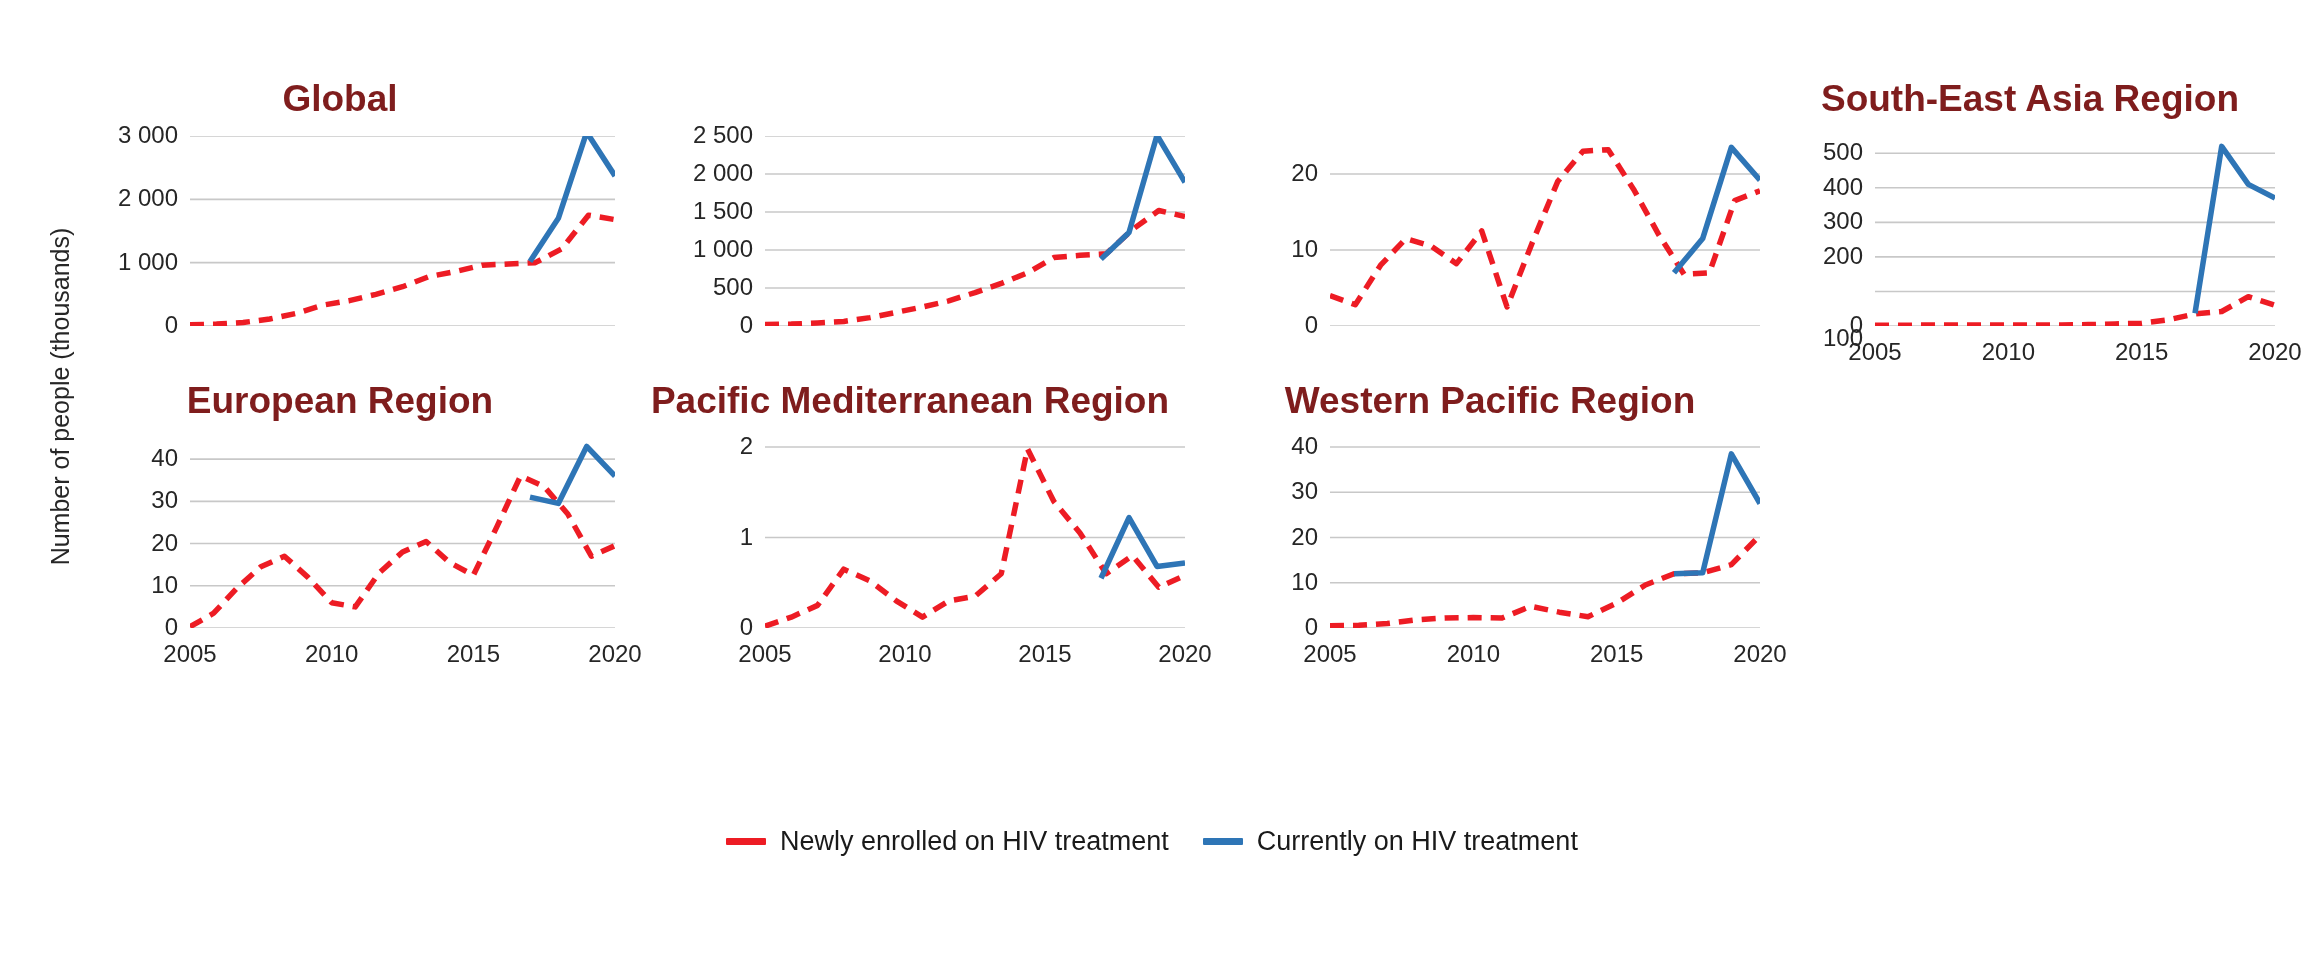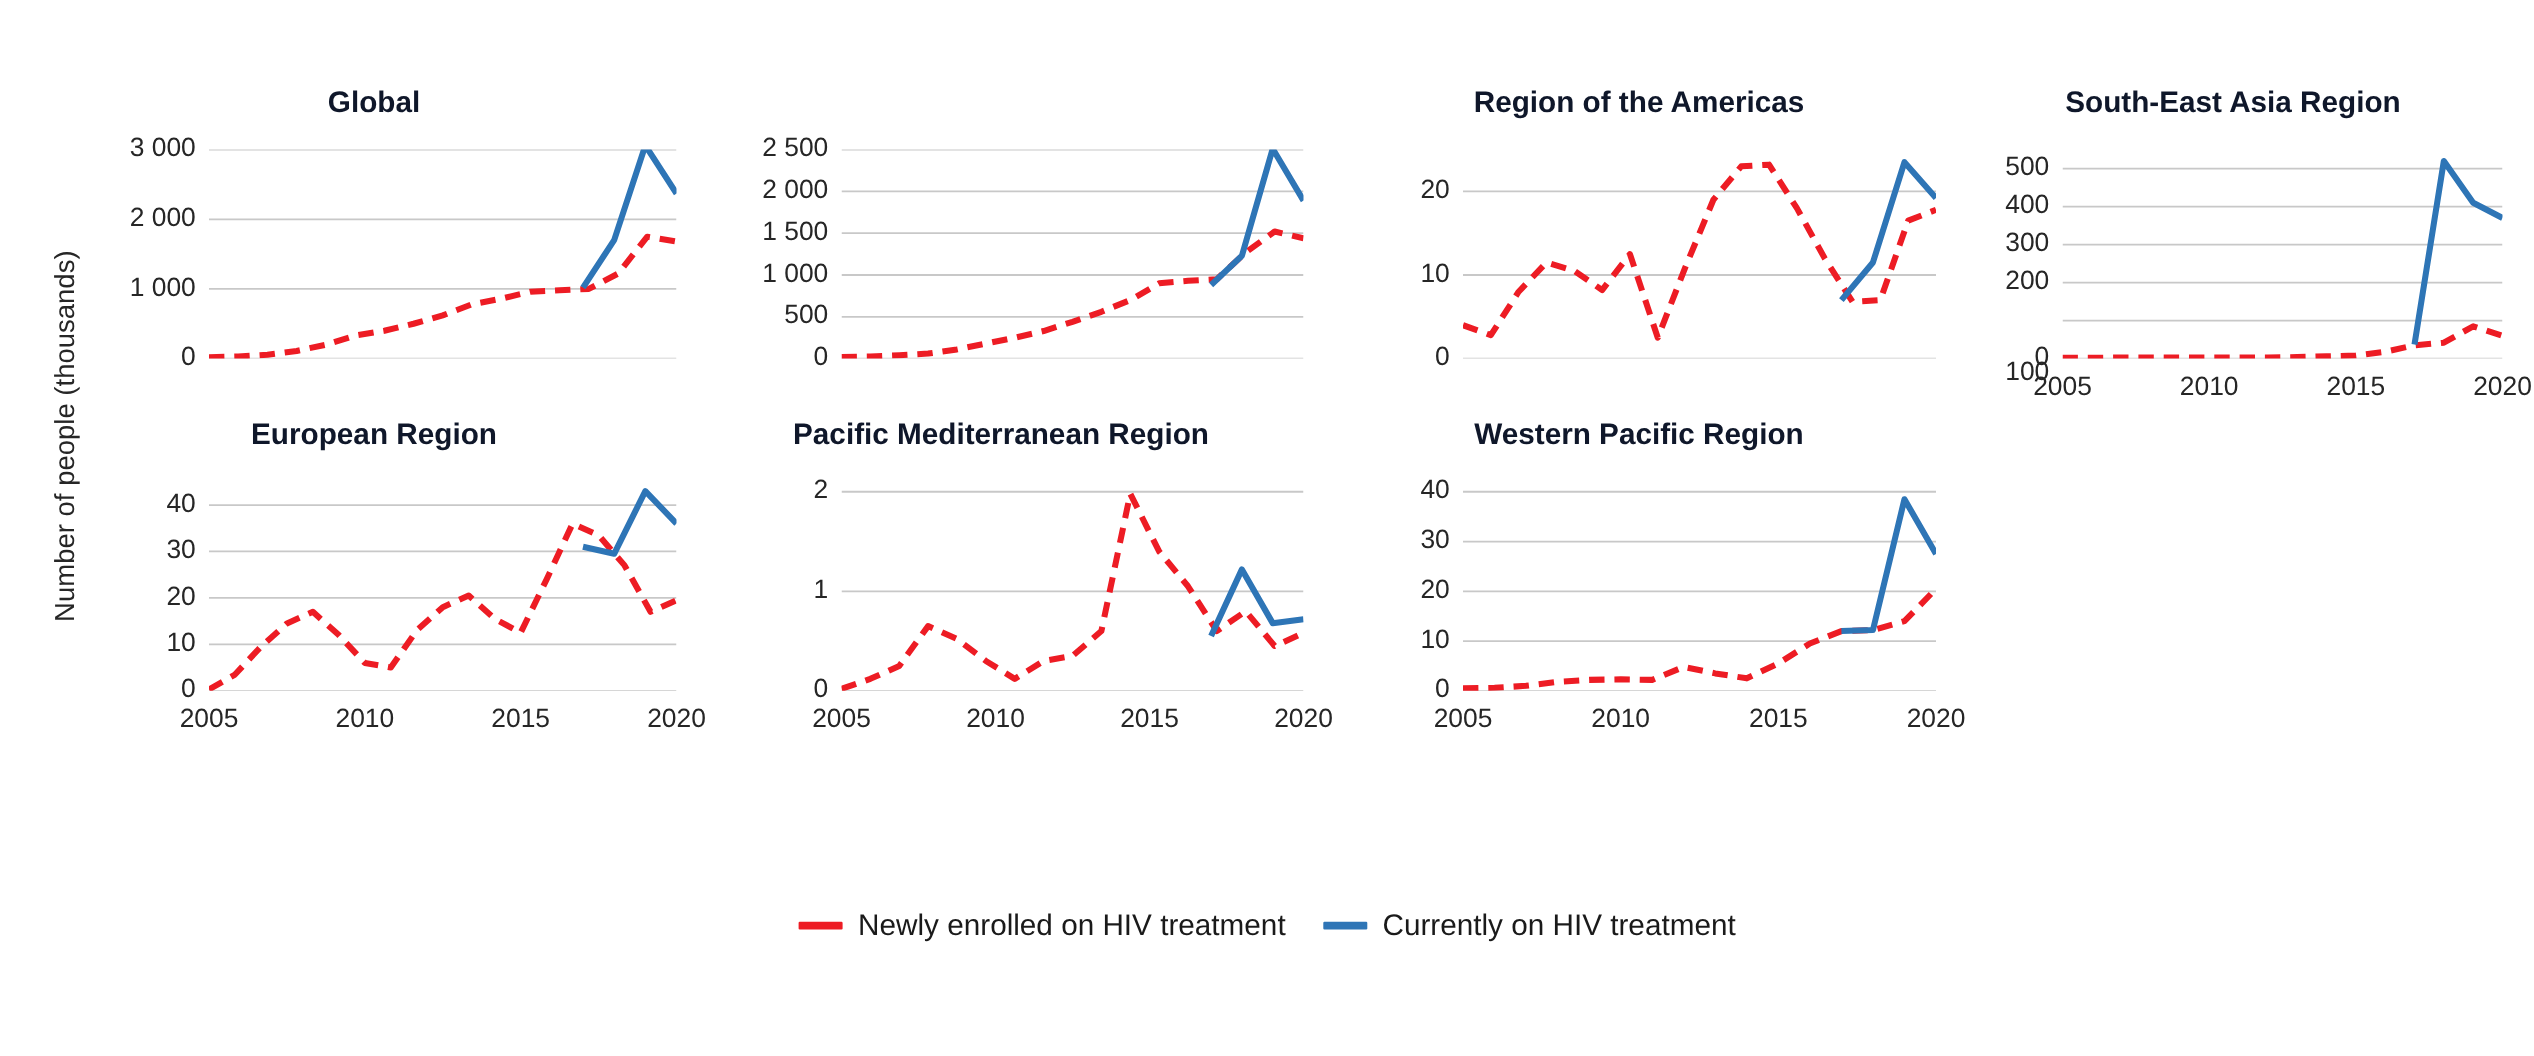--- a/index.html
+++ b/index.html
@@ -4,22 +4,22 @@
 <style>
   html,body{margin:0;padding:0;background:#fff;}
   body{width:2304px;height:960px;font-family:"Liberation Sans",sans-serif;color:#231f20;overflow:hidden;}
   #root{position:relative;width:2304px;height:960px;}
 
   .panel{position:absolute;}
   .panel-title{
     position:absolute;left:0;right:0;top:0;
     text-align:center;
     font-weight:bold;
-    font-size:27px;
-    color:#0f172a;
+    font-size:37px;
+    color:#7f1d1d;
     letter-spacing:0px;
     white-space:nowrap;
   }
   .plot{position:absolute;}
   .plot svg{display:block;}
 
   .ylab{
     position:absolute;
     text-align:right;
     font-size:24px;
@@ -101,21 +101,20 @@
           </svg>
         </div>
         <div class="ylab" style="right: 437px; top: 235px; width: 150px;">0</div>
         <div class="ylab" style="right: 437px; top: 197px; width: 150px;">500</div>
         <div class="ylab" style="right: 437px; top: 159px; width: 150px;">1 000</div>
         <div class="ylab" style="right: 437px; top: 121px; width: 150px;">1 500</div>
         <div class="ylab" style="right: 437px; top: 83px; width: 150px;">2 000</div>
         <div class="ylab" style="right: 437px; top: 45px; width: 150px;">2 500</div>
       </div>
       <div class="panel" style="left: 1210px; top: 78px; width: 560px; height: 290px;">
-        <div class="panel-title">Region of the Americas</div>
         <div class="plot" style="left: 120px; top: 58px; width: 430px; height: 190px;">
           <svg width="430" height="190" viewBox="0 0 430 190">
             <line x1="0" x2="430" y1="190" y2="190" stroke="#c8c8c8" stroke-width="1.6"></line>
             <line x1="0" x2="430" y1="114" y2="114" stroke="#c8c8c8" stroke-width="1.6"></line>
             <line x1="0" x2="430" y1="38" y2="38" stroke="#c8c8c8" stroke-width="1.6"></line>
             <polyline points="0.00,159.60 25.29,168.72 50.59,129.20 75.88,102.60 101.18,110.20 126.47,127.68 151.76,95.00 177.06,171.00 202.35,106.40 227.65,45.60 252.94,15.20 278.24,13.68 303.53,53.20 328.82,98.80 354.12,138.32 379.41,136.80 404.71,64.60 430.00,54.72" fill="none" stroke="#ed1c24" stroke-width="5.5" stroke-linecap="butt" stroke-linejoin="round" stroke-dasharray="14 9"></polyline>
             <polyline points="344.00,136.80 372.67,102.60 401.33,11.40 430.00,44.08" fill="none" stroke="#2e75b6" stroke-width="5.5" stroke-linecap="butt" stroke-linejoin="round"></polyline>
           </svg>
         </div>
         <div class="ylab" style="right: 452px; top: 235px; width: 150px;">0</div>

